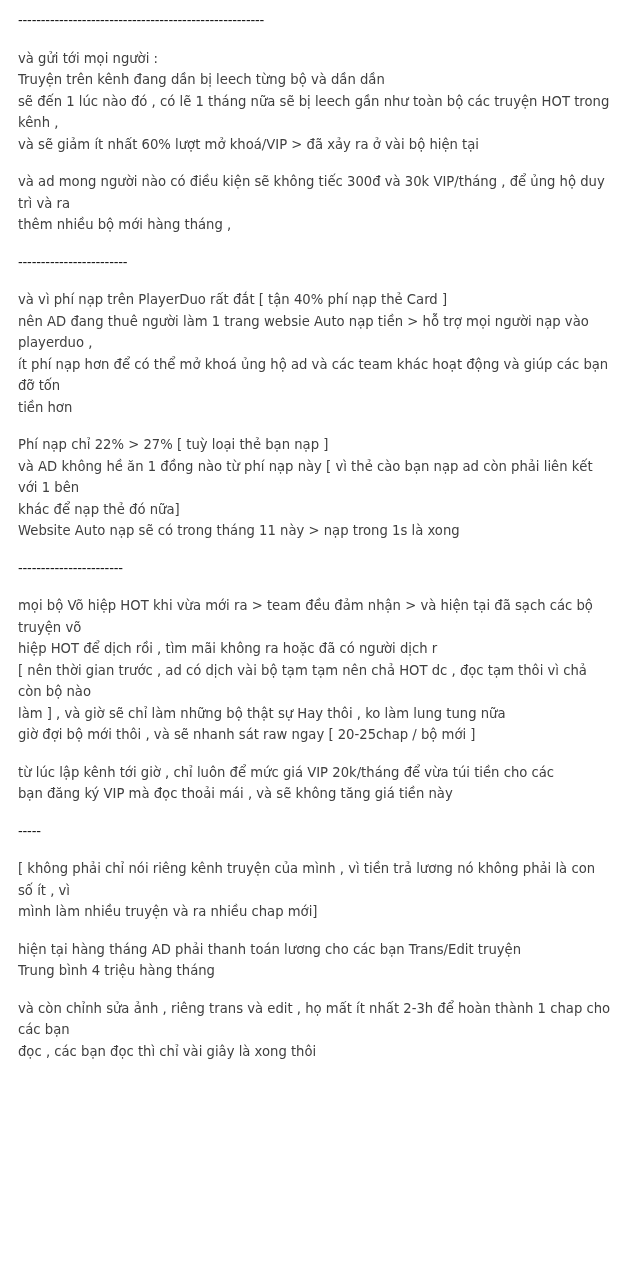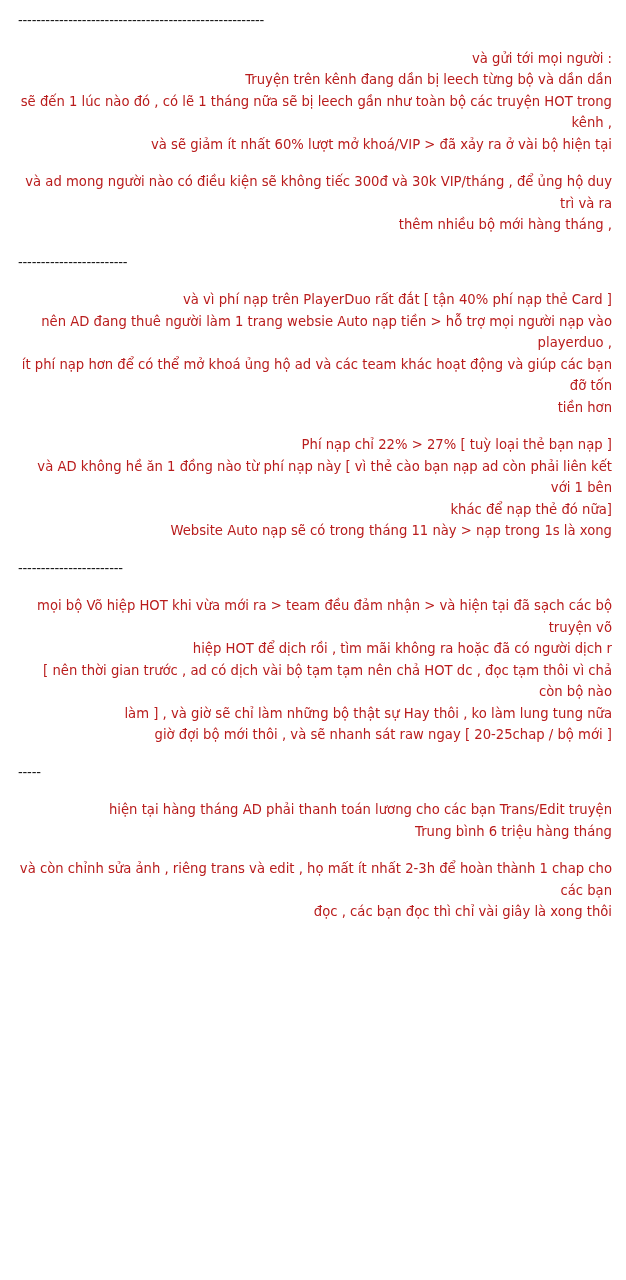--- a/index.html
+++ b/index.html
@@ -18,24 +18,23 @@
     width: 626px;
     min-height: 1280px;
     box-sizing: border-box;
     padding: 10px 14px 8px 18px;
     background: #ffffff;
   }
   .para {
     margin: 0 0 16px 0;
     font-size: 13.2px;
     line-height: 21.5px;
-    color: #b91c1c;
+    color: #404040;
     white-space: pre-wrap;
     word-wrap: break-word;
-    text-align: right;
   }
   .divider {
     margin: 0 0 16px 0;
     font-size: 13.2px;
     line-height: 21.5px;
     color: #1c1c1c;
     letter-spacing: -0.2px;
   }
 </style>
 </head>
@@ -59,19 +58,23 @@
   <p class="para">Phí nạp chỉ 22% &gt; 27% [ tuỳ loại thẻ bạn nạp ]
 và AD không hề ăn 1 đồng nào từ phí nạp này [ vì thẻ cào bạn nạp ad còn phải liên kết với 1 bên
 khác để nạp thẻ đó nữa]
 Website Auto nạp sẽ có trong tháng 11 này &gt; nạp trong 1s là xong</p>
   <div class="divider">-----------------------</div>
   <p class="para">mọi bộ Võ hiệp HOT khi vừa mới ra &gt; team đều đảm nhận &gt; và hiện tại đã sạch các bộ truyện võ
 hiệp HOT để dịch rồi , tìm mãi không ra hoặc đã có người dịch r
 [ nên thời gian trước , ad có dịch vài bộ tạm tạm nên chả HOT dc , đọc tạm thôi vì chả còn bộ nào
 làm ] , và giờ sẽ chỉ làm những bộ thật sự Hay thôi , ko làm lung tung nữa
 giờ đợi bộ mới thôi , và sẽ nhanh sát raw ngay [ 20-25chap / bộ mới ]</p>
+  <p class="para">từ lúc lập kênh tới giờ , chỉ luôn để mức giá VIP 20k/tháng để vừa túi tiền cho các
+bạn đăng ký VIP mà đọc thoải mái , và sẽ không tăng giá tiền này</p>
   <div class="divider">-----</div>
+  <p class="para">[ không phải chỉ nói riêng kênh truyện của mình , vì tiền trả lương nó không phải là con số ít , vì
+mình làm nhiều truyện và ra nhiều chap mới]</p>
   <p class="para">hiện tại hàng tháng AD phải thanh toán lương cho các bạn Trans/Edit truyện
-Trung bình 6 triệu hàng tháng</p>
+Trung bình 4 triệu hàng tháng</p>
   <p class="para">và còn chỉnh sửa ảnh , riêng trans và edit , họ mất ít nhất 2-3h để hoàn thành 1 chap cho các bạn
 đọc , các bạn đọc thì chỉ vài giây là xong thôi</p>
 
 </div>
 
 </body></html>

